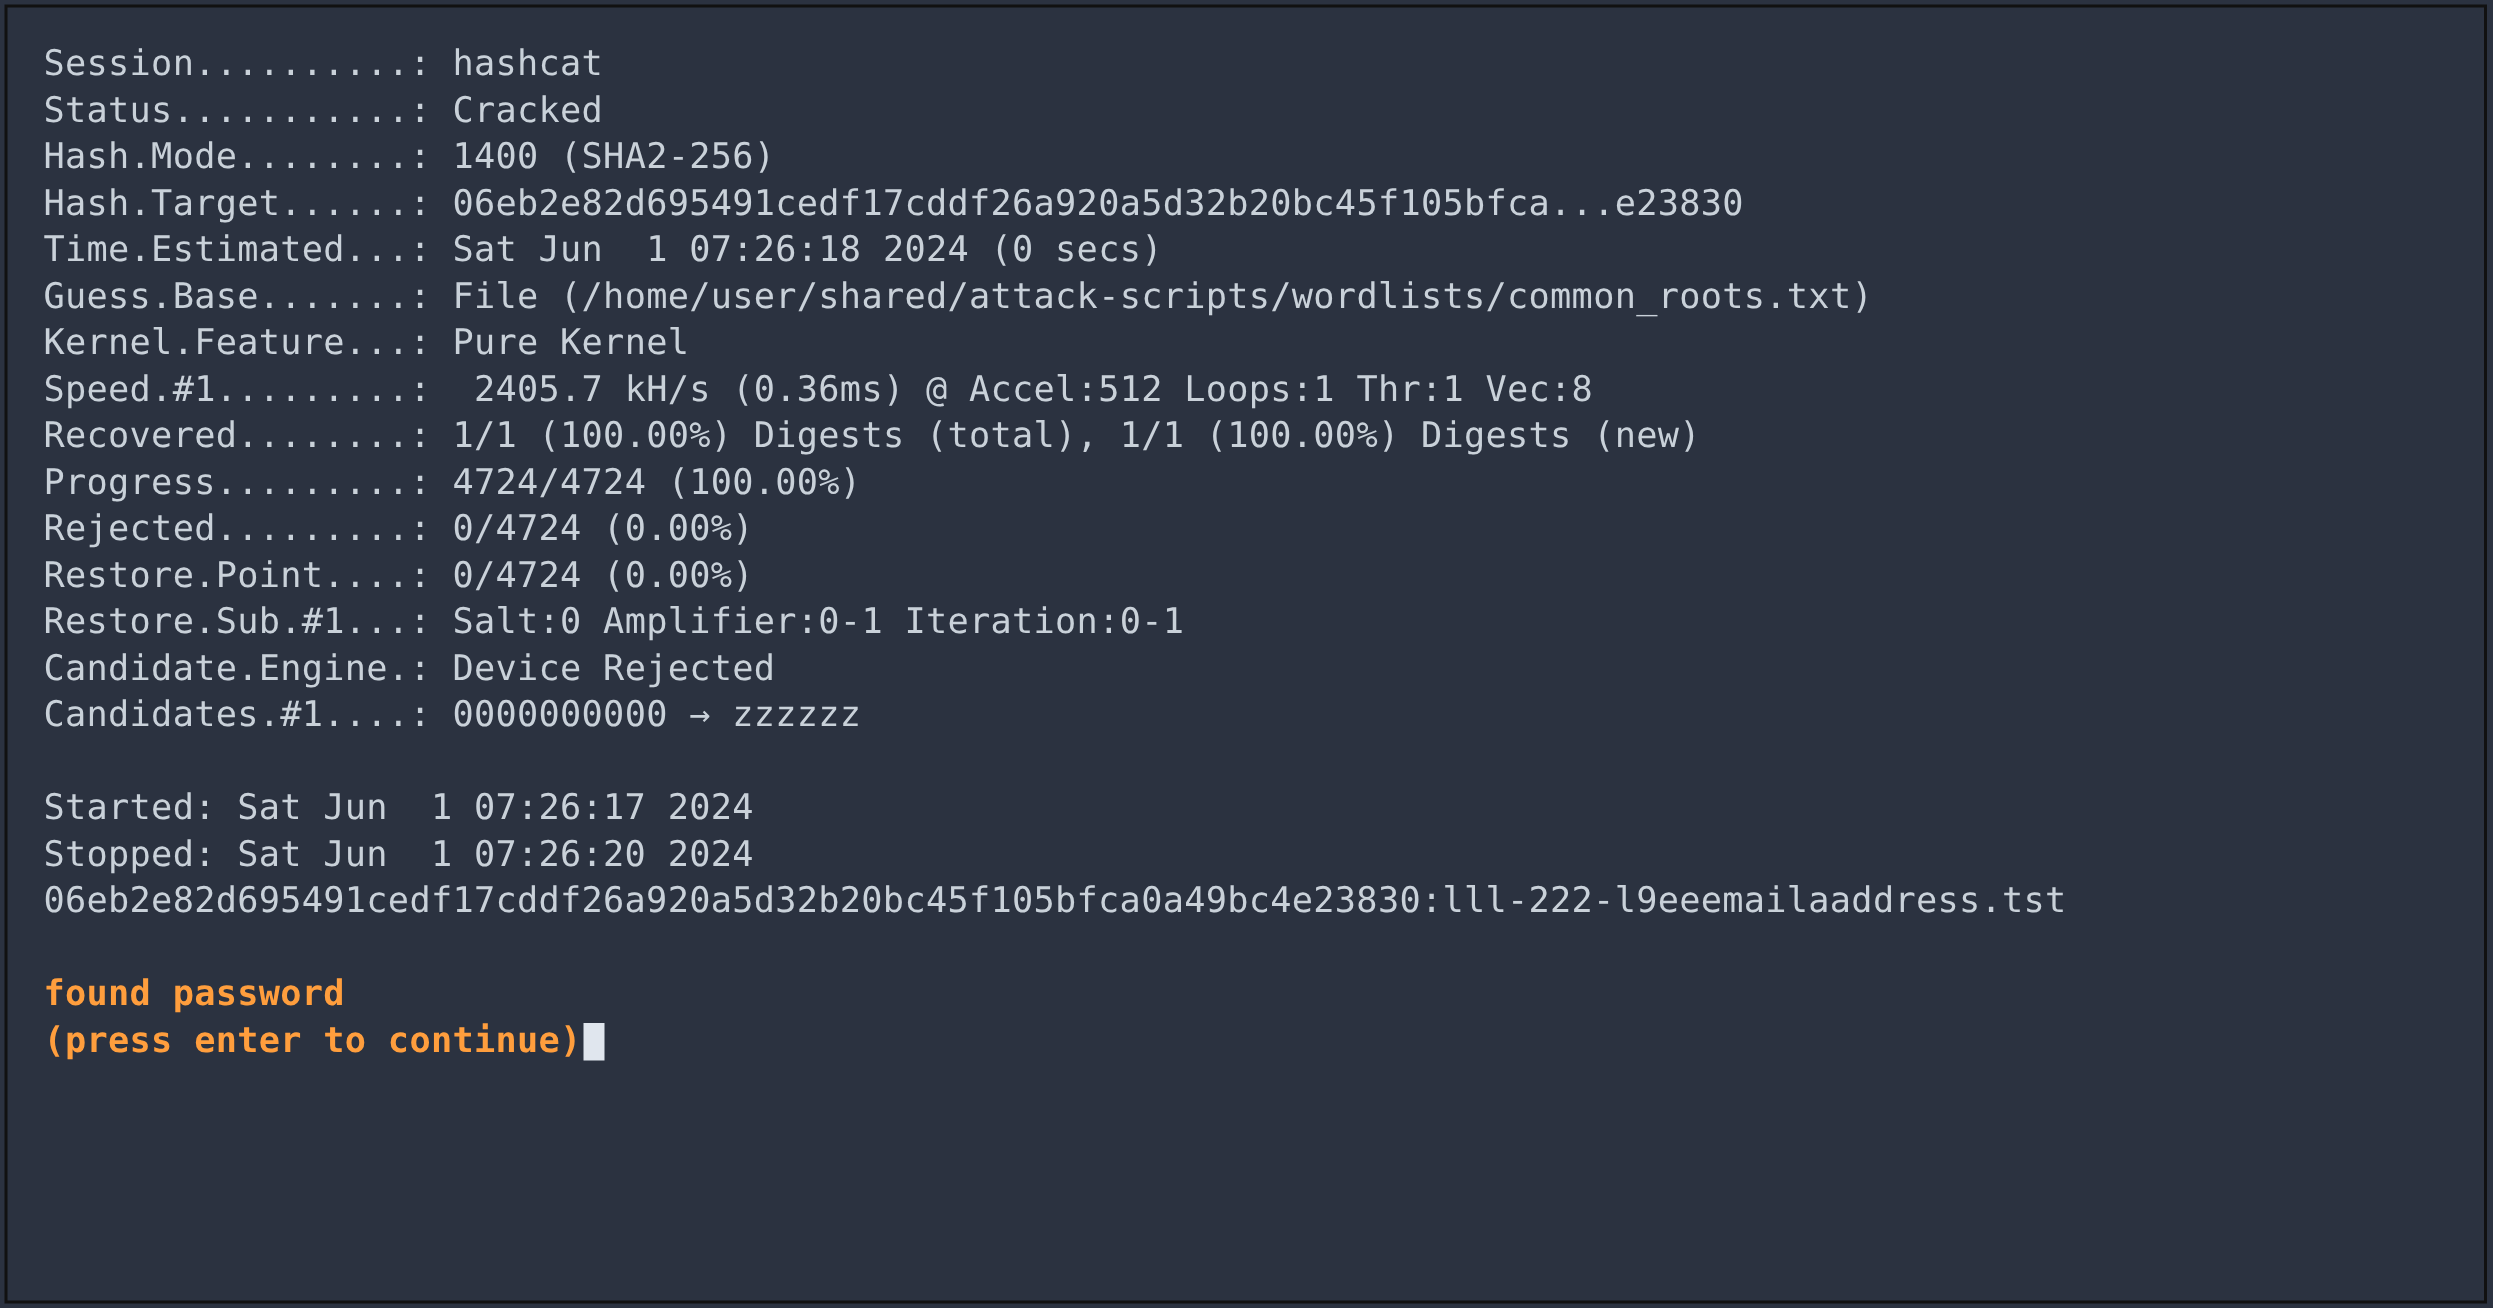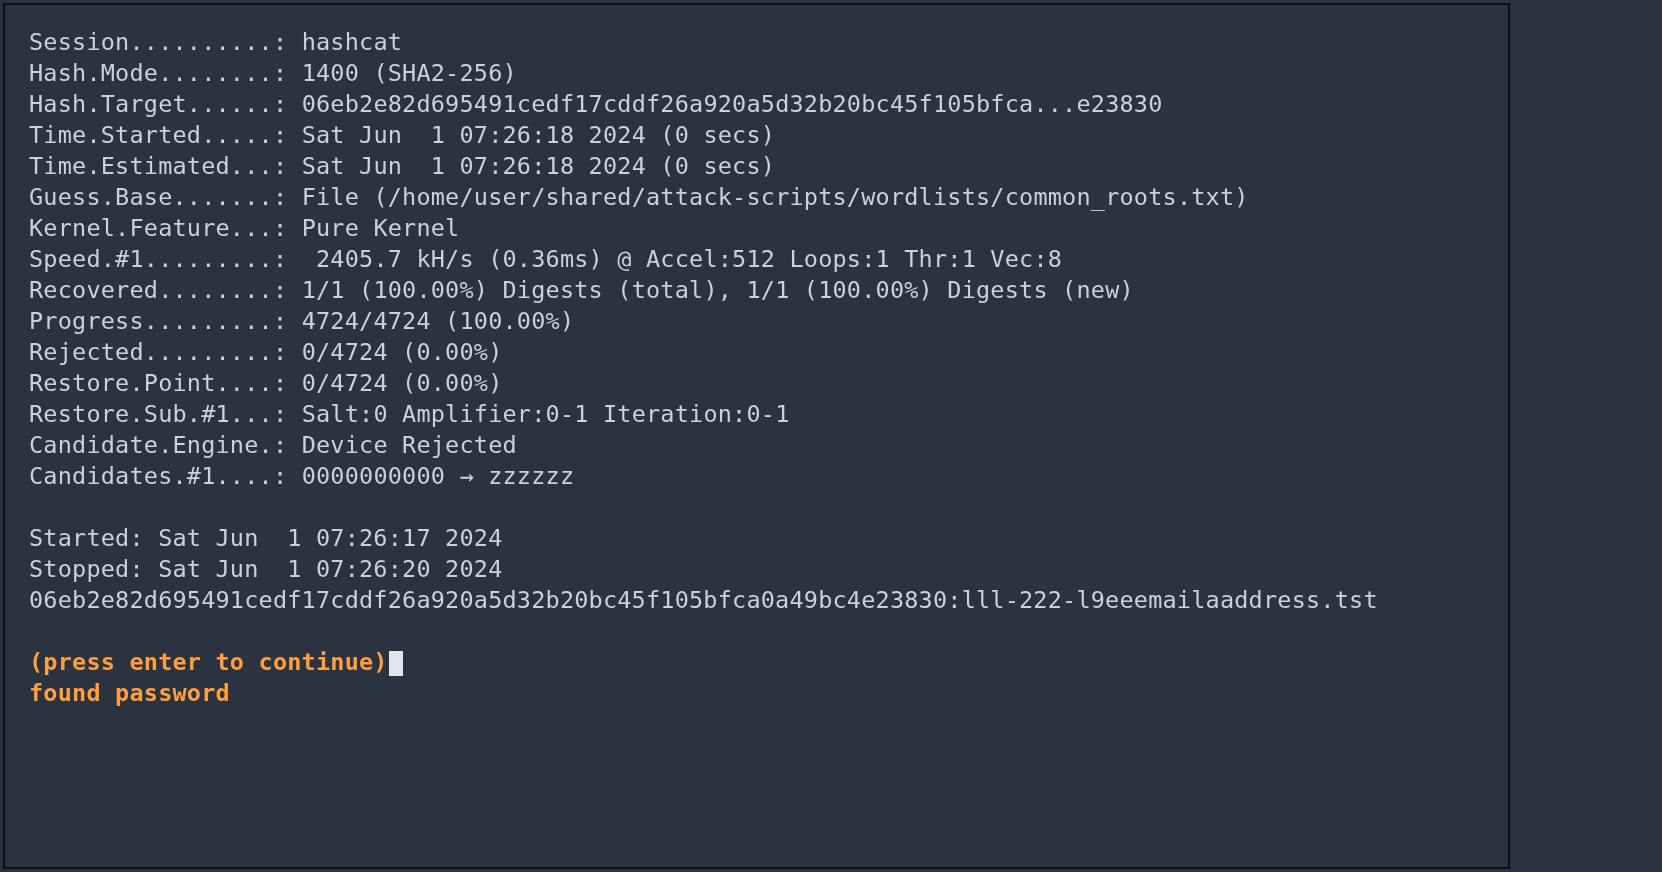--- a/index.html
+++ b/index.html
@@ -5,21 +5,21 @@
   html, body {
     margin: 0;
     padding: 0;
     width: 1662px;
     height: 872px;
     background: #2b3240;
     overflow: hidden;
   }
   .terminal {
     box-sizing: border-box;
-    width: 1507px;
+    width: 1655px;
     height: 866px;
     margin: 3px;
     background: #2b3240;
     border: 2px solid #111;
     padding: 22px 18px 18px 24px;
     font-family: "DejaVu Sans Mono", "Liberation Mono", Consolas, monospace;
     font-size: 23.5px;
     line-height: 1.32;
     color: #c9d1d9;
     letter-spacing: 0.2px;
@@ -33,34 +33,34 @@
     background: #e0e6ee;
     vertical-align: text-bottom;
     margin-left: 1px;
   }
 </style>
 </head>
 <body>
 
 <div class="terminal">
   <div class="line"><span>Session..........:</span> <span>hashcat</span></div>
+  <div class="line"><span>Status...........:</span> <span>Cracked</span></div>
   <div class="line"><span>Hash.Mode........:</span> <span>1400 (SHA2-256)</span></div>
   <div class="line"><span>Hash.Target......:</span> <span>06eb2e82d695491cedf17cddf26a920a5d32b20bc45f105bfca...e23830</span></div>
-  <div class="line"><span>Time.Started.....:</span> <span>Sat Jun  1 07:26:18 2024 (0 secs)</span></div>
   <div class="line"><span>Time.Estimated...:</span> <span>Sat Jun  1 07:26:18 2024 (0 secs)</span></div>
   <div class="line"><span>Guess.Base.......:</span> <span>File (/home/user/shared/attack-scripts/wordlists/common_roots.txt)</span></div>
   <div class="line"><span>Kernel.Feature...:</span> <span>Pure Kernel</span></div>
   <div class="line"><span>Speed.#1.........:</span> <span> 2405.7 kH/s (0.36ms) @ Accel:512 Loops:1 Thr:1 Vec:8</span></div>
   <div class="line"><span>Recovered........:</span> <span>1/1 (100.00%) Digests (total), 1/1 (100.00%) Digests (new)</span></div>
   <div class="line"><span>Progress.........:</span> <span>4724/4724 (100.00%)</span></div>
   <div class="line"><span>Rejected.........:</span> <span>0/4724 (0.00%)</span></div>
   <div class="line"><span>Restore.Point....:</span> <span>0/4724 (0.00%)</span></div>
   <div class="line"><span>Restore.Sub.#1...:</span> <span>Salt:0 Amplifier:0-1 Iteration:0-1</span></div>
   <div class="line"><span>Candidate.Engine.:</span> <span>Device Rejected</span></div>
   <div class="line"><span>Candidates.#1....:</span> <span>0000000000 → zzzzzz</span></div>
   <div class="line">&nbsp;</div>
   <div class="line">Started: Sat Jun  1 07:26:17 2024</div>
   <div class="line">Stopped: Sat Jun  1 07:26:20 2024</div>
   <div class="line">06eb2e82d695491cedf17cddf26a920a5d32b20bc45f105bfca0a49bc4e23830:lll-222-l9eeemailaaddress.tst</div>
   <div class="line">&nbsp;</div>
+  <div class="line orange">found password</div>
   <div class="line"><span class="orange">(press enter to continue)</span><span class="cursor"></span></div>
-  <div class="line orange">found password</div>
 </div>
 
 </body></html>

